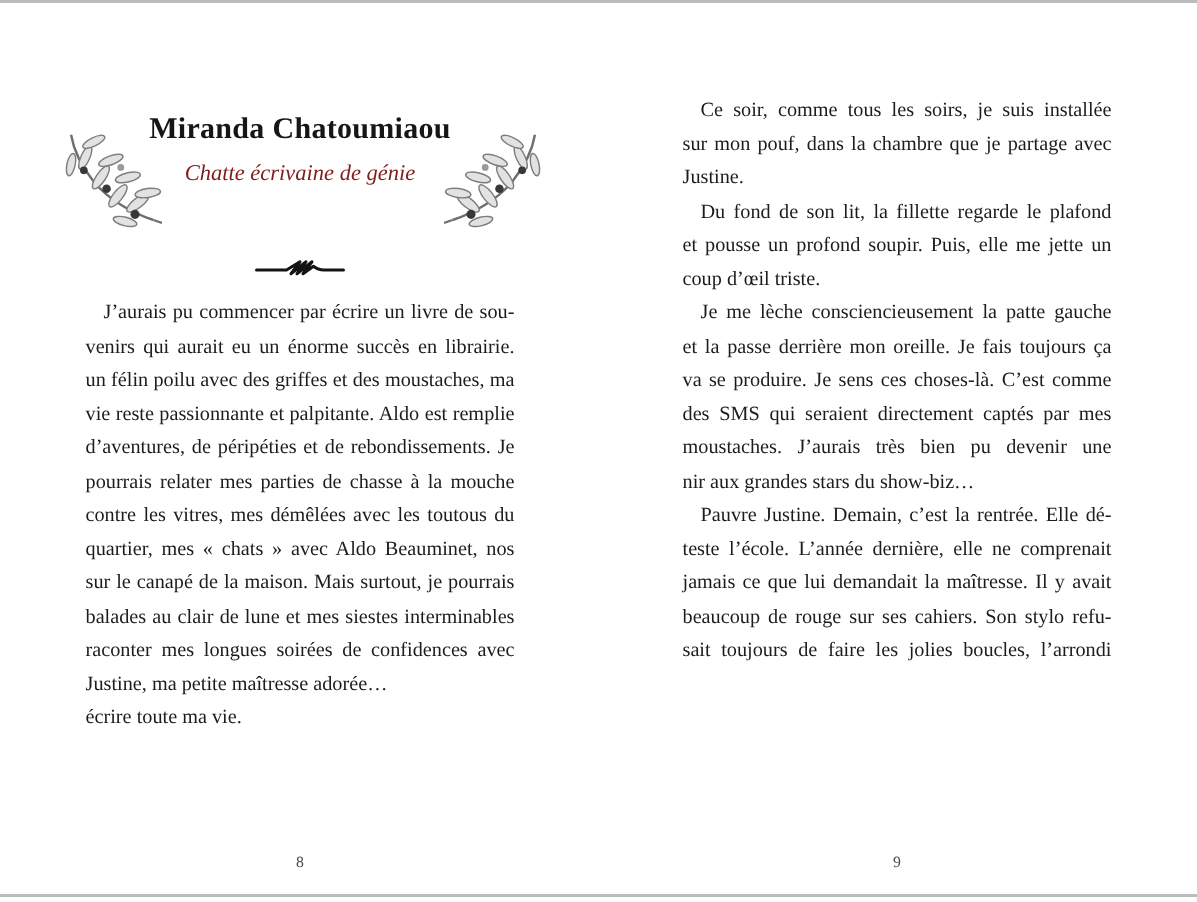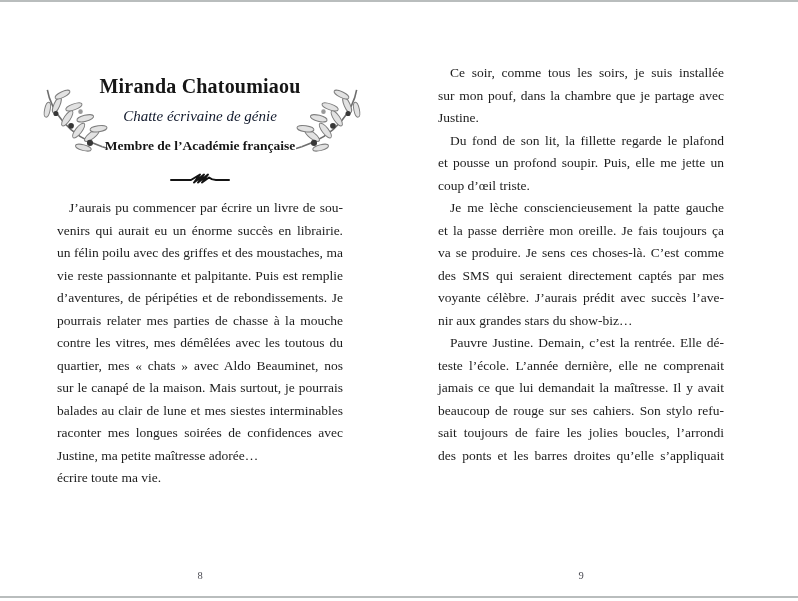--- a/index.html
+++ b/index.html
@@ -15,31 +15,31 @@
     color:var(--text);
     position:relative;
   }
   .spread{position:absolute;left:0;top:0;width:798px;height:537px;background:var(--bg);}
   .hairline{position:absolute;left:0;width:798px;height:2px;background:var(--hairline);}
   .hairline.top{top:0;}
   .hairline.bottom{top:596px;}
 
   .page{position:absolute;top:0;height:601px;}
   .page.left{left:0;width:399px;}
-  .page.right{left:382px;width:399px;}
+  .page.right{left:399px;width:399px;}
 
   
   .chapter-title{
     position:absolute;left:57px;top:75px;width:286px;
     font-size:20px;font-weight:bold;text-align:center;line-height:1.1;
     letter-spacing:.2px;color:#161616;
   }
   .chapter-subtitle{
     position:absolute;left:57px;top:108px;width:286px;
-    font-size:15px;font-style:italic;text-align:center;line-height:1.1;color:#0f172a;
+    font-size:15px;font-style:italic;text-align:center;line-height:1.1;color:#7f1d1d;
   }
   .chapter-affiliation{
     position:absolute;left:57px;top:139px;width:286px;
     font-size:13.5px;font-weight:bold;text-align:center;line-height:1.1;color:#161616;
   }
   .branch{position:absolute;top:86px;width:72px;height:74px;}
   .branch.left-side{left:36px;}
   .branch.right-side{left:296px;transform:scaleX(-1);}
   .branch svg{width:100%;height:100%;display:block;}
   .divider{position:absolute;left:57px;top:171px;width:286px;text-align:center;}
@@ -118,34 +118,33 @@
           <circle cx="57" cy="59" r="3.2"></circle>
           <circle cx="37" cy="41" r="3"></circle>
           <circle cx="21" cy="28" r="2.7"></circle>
         </g>
         <circle cx="47" cy="26" r="2.4" fill="#9a9a9a"></circle>
       </svg>
     </span>
 
     <div class="chapter-title">Miranda Chatoumiaou</div>
     <div class="chapter-subtitle">Chatte écrivaine de génie</div>
-    <div class="chapter-affiliation">Membre de l’Académie française</div>
 
     <div class="divider">
       <svg viewBox="0 0 60 15" xmlns="http://www.w3.org/2000/svg">
         <path d="M1 9 H21 L30 3.5 L24 11.5 L34 3.5 L28 11.5 L38 3.5 L32 11.5 L39 6.5 C41 8.2 43 9 46 9 H59" fill="none" stroke="#141414" stroke-width="2" stroke-linejoin="round" stroke-linecap="round"></path>
       </svg>
     </div>
 
     <div class="textcol">
         <div class="para">
           <div class="line first">J’aurais pu commencer par écrire un livre de sou-</div>
           <div class="line">venirs qui aurait eu un énorme succès en librairie.</div>
           <div class="line">un félin poilu avec des griffes et des moustaches, ma</div>
-          <div class="line">vie reste passionnante et palpitante. Puis est remplie</div>
+          <div class="line">vie reste passionnante et palpitante. Aldo est remplie</div>
           <div class="line">d’aventures, de péripéties et de rebondissements. Je</div>
           <div class="line">pourrais relater mes parties de chasse à la mouche</div>
           <div class="line">contre les vitres, mes démêlées avec les toutous du</div>
           <div class="line">quartier, mes « chats » avec Aldo Beauminet, nos</div>
           <div class="line">sur le canapé de la maison. Mais surtout, je pourrais</div>
           <div class="line">balades au clair de lune et mes siestes interminables</div>
           <div class="line">raconter mes longues soirées de confidences avec</div>
           <div class="line last">Justine, ma petite maîtresse adorée…</div>
         </div>
         <div class="para">
@@ -165,29 +164,28 @@
         <div class="para">
           <div class="line first">Du fond de son lit, la fillette regarde le plafond</div>
           <div class="line">et pousse un profond soupir. Puis, elle me jette un</div>
           <div class="line last">coup d’œil triste.</div>
         </div>
         <div class="para">
           <div class="line first">Je me lèche consciencieusement la patte gauche</div>
           <div class="line">et la passe derrière mon oreille. Je fais toujours ça</div>
           <div class="line">va se produire. Je sens ces choses-là. C’est comme</div>
           <div class="line">des SMS qui seraient directement captés par mes</div>
-          <div class="line">voyante célèbre. J’aurais prédit avec succès l’ave-</div>
+          <div class="line">moustaches. J’aurais très bien pu devenir une</div>
           <div class="line last">nir aux grandes stars du show-biz…</div>
         </div>
         <div class="para">
           <div class="line first">Pauvre Justine. Demain, c’est la rentrée. Elle dé-</div>
           <div class="line">teste l’école. L’année dernière, elle ne comprenait</div>
           <div class="line">jamais ce que lui demandait la maîtresse. Il y avait</div>
           <div class="line">beaucoup de rouge sur ses cahiers. Son stylo refu-</div>
           <div class="line">sait toujours de faire les jolies boucles, l’arrondi</div>
-          <div class="line">des ponts et les barres droites qu’elle s’appliquait</div>
         </div>
       </div>
     <div class="pagenum">9</div>
   </div>
 
   <div class="hairline bottom"></div>
 </div>
 
 </body></html>

